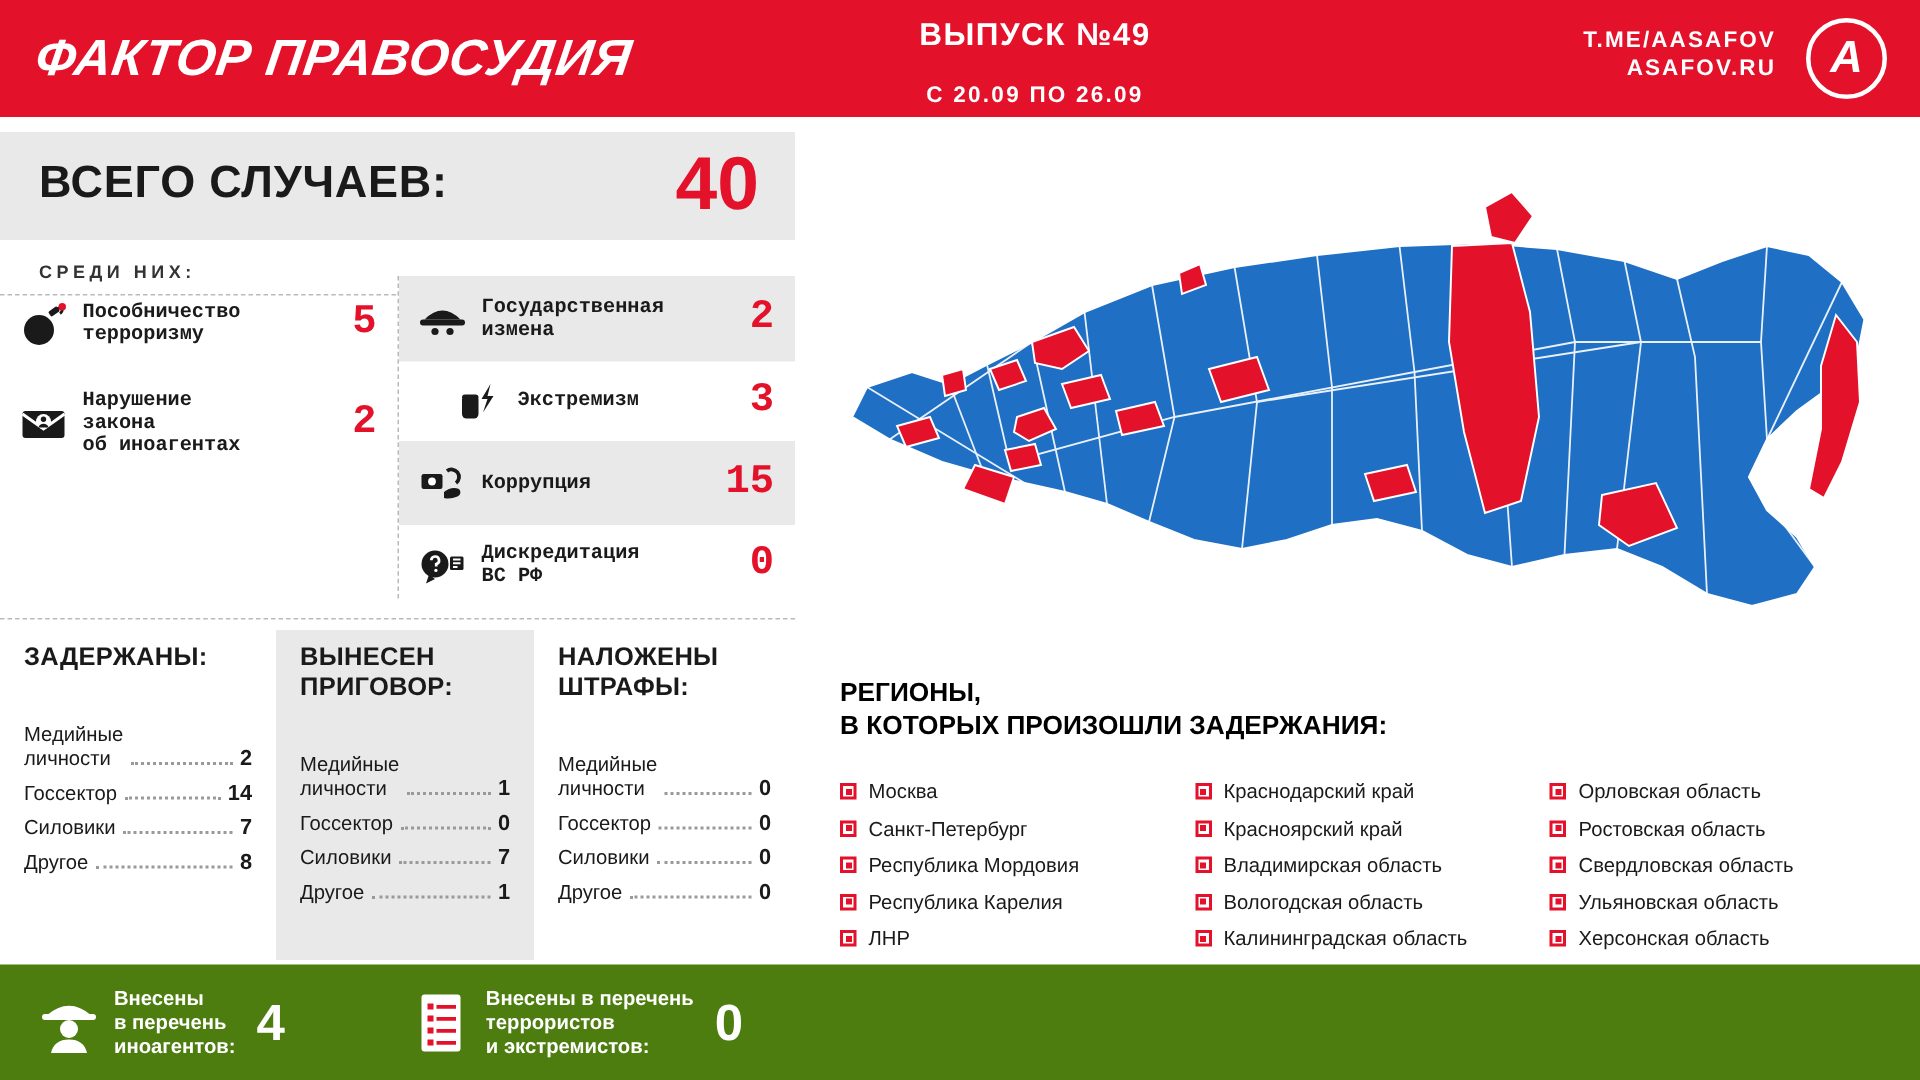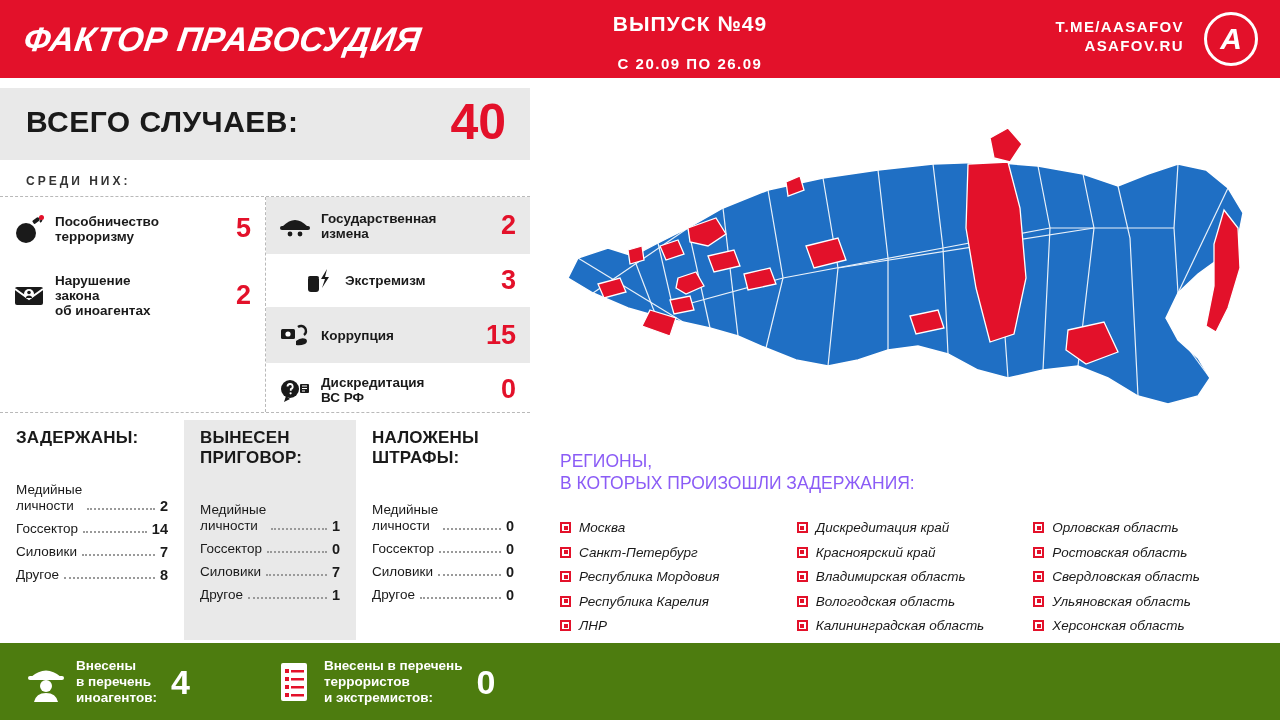--- a/index.html
+++ b/index.html
@@ -81,22 +81,23 @@
     font-size: 12px; font-weight: bold; color: #333;
     letter-spacing: 3px; text-transform: uppercase;
   }
   .hr-among {
     position: absolute; left: 0; top: 118px; width: 530px;
     border-top: 1px dashed #b9b9b9;
   }
 
   
   .cats {
-    position: absolute; left: 0; top: 119px; width: 530px; height: 215px;
+    position: absolute; left: 0; top: 106px; width: 530px; height: 215px;
     display: flex;
+    font-family: Liberation Mono, monospace;
   }
   .cats-col { width: 265px; position: relative; }
   .cats-col.right { border-left: 1px dashed #b9b9b9; }
   .cat {
     display: flex; align-items: center;
     padding: 0 14px 0 12px;
     position: relative;
   }
   .cat.shade { background: #e9e9e9; }
   .cat-ico {
@@ -159,28 +160,28 @@
     position: absolute; left: 538px; top: 78px; width: 742px; height: 565px;
     background: #ffffff;
   }
   .map-wrap {
     position: absolute; left: 0; top: 0; width: 742px; height: 370px;
   }
   .map-wrap svg { display: block; }
 
   .regions-title {
     position: absolute; left: 22px; top: 372px;
-    font-size: 17.5px; font-weight: normal; color: #8b5cf6;
+    font-size: 17.5px; font-weight: bold; color: #000000;
     text-transform: uppercase; line-height: 22px;
   }
   .regions-cols {
     position: absolute; left: 22px; top: 442px; width: 710px;
     display: flex;
   }
-  .reg-col { width: 237px; font-style: italic; }
+  .reg-col { width: 237px; }
   .reg-item {
     display: flex; align-items: flex-start;
     font-size: 13.5px; color: #1a1a1a; margin-bottom: 9.5px;
     line-height: 15px;
   }
   .reg-mark {
     width: 11px; height: 11px; flex: 0 0 11px; margin: 2px 8px 0 0;
     border: 2px solid #e3112a; position: relative;
   }
   .reg-mark::after {
@@ -520,21 +521,21 @@
           </div>
         <div class="reg-item">
             <span class="reg-mark"></span>
             <span>Камчатский край</span>
           </div>
       </div>
 
       <div class="reg-col">
         <div class="reg-item">
             <span class="reg-mark"></span>
-            <span>Дискредитация край</span>
+            <span>Краснодарский край</span>
           </div>
         <div class="reg-item">
             <span class="reg-mark"></span>
             <span>Красноярский край</span>
           </div>
         <div class="reg-item">
             <span class="reg-mark"></span>
             <span>Владимирская область</span>
           </div>
         <div class="reg-item">

